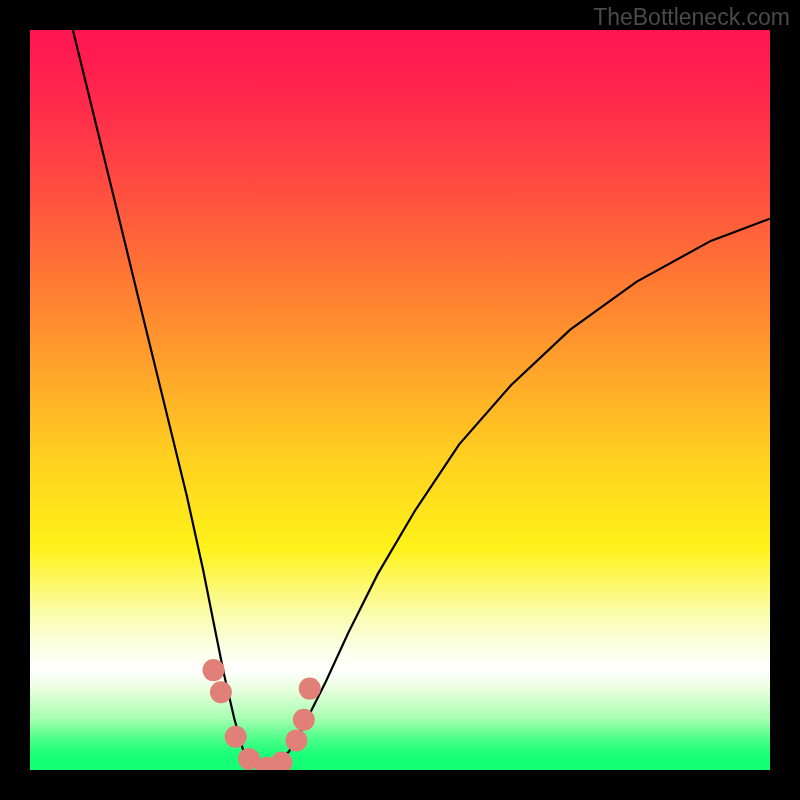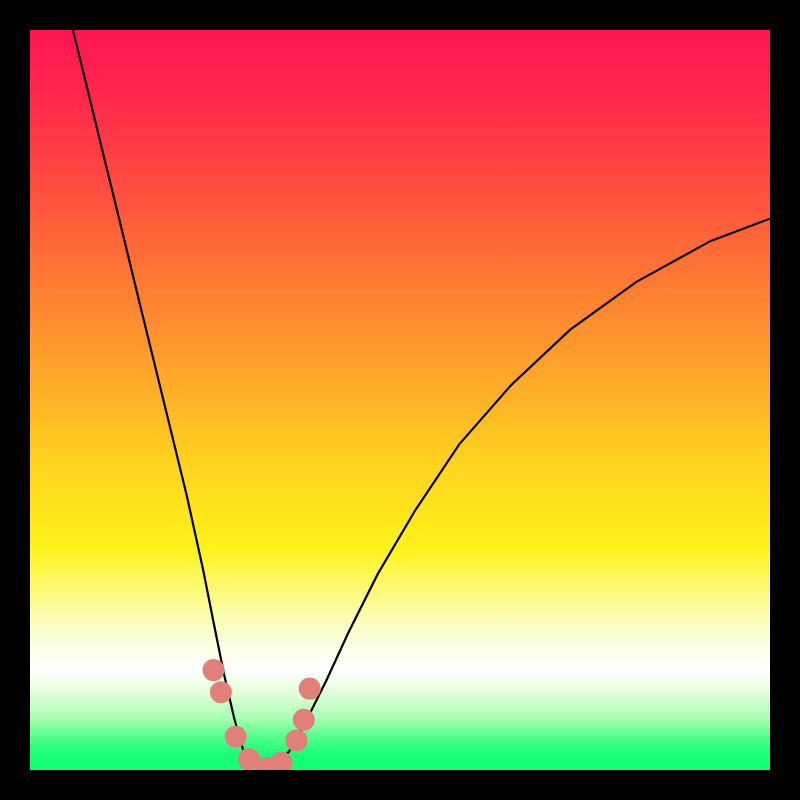--- a/index.html
+++ b/index.html
@@ -63,20 +63,21 @@
     position: absolute;
     inset: 0;
     width: 100%;
     height: 100%;
   }
 </style>
 </head>
 <body>
 
 <div class="frame">
+  <div class="watermark">TheBottleneck.com</div>
 
   <div class="plot">
     <div class="gradient"></div>
     <svg class="curves" viewBox="0 0 740 740" preserveAspectRatio="none">
       <path id="curve-path" fill="none" stroke="#000" stroke-width="2.2" d="M42.9 0.0 L59.2 66.6 L75.5 133.2 L91.8 199.8 L108.0 266.4 L124.3 333.0 L140.6 399.6 L156.9 466.2 L173.2 540.2 L183.5 592.0 L193.9 643.8 L204.2 688.2 L214.6 725.2 L229.4 740.0 L244.2 736.3 L259.0 721.5 L273.8 695.6 L296.0 651.2 L318.2 603.1 L347.8 543.9 L384.8 481.0 L429.2 414.4 L481.0 355.2 L540.2 299.7 L606.8 251.6 L680.8 210.9 L740.0 188.7"></path>
       <g id="marker-group">
           <circle cx="183.5" cy="640.1" r="11" fill="#e18079"></circle>
           <circle cx="190.9" cy="662.3" r="11" fill="#e18079"></circle>
           <circle cx="205.7" cy="706.7" r="11" fill="#e18079"></circle>
           <circle cx="219.0" cy="728.9" r="11" fill="#e18079"></circle>

